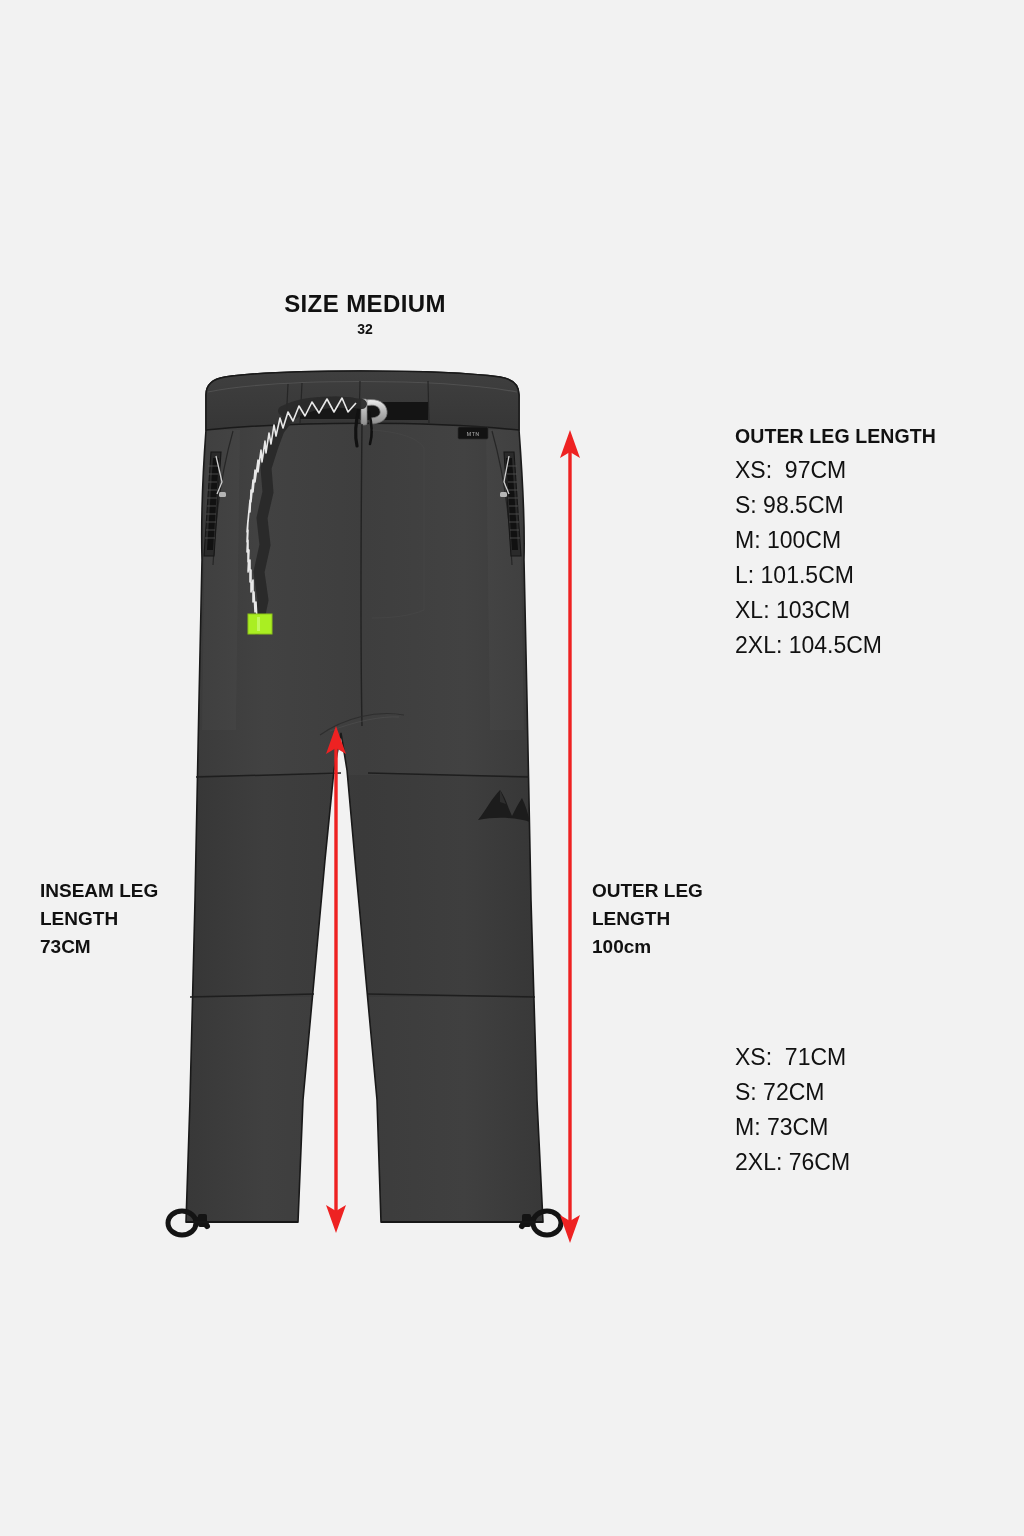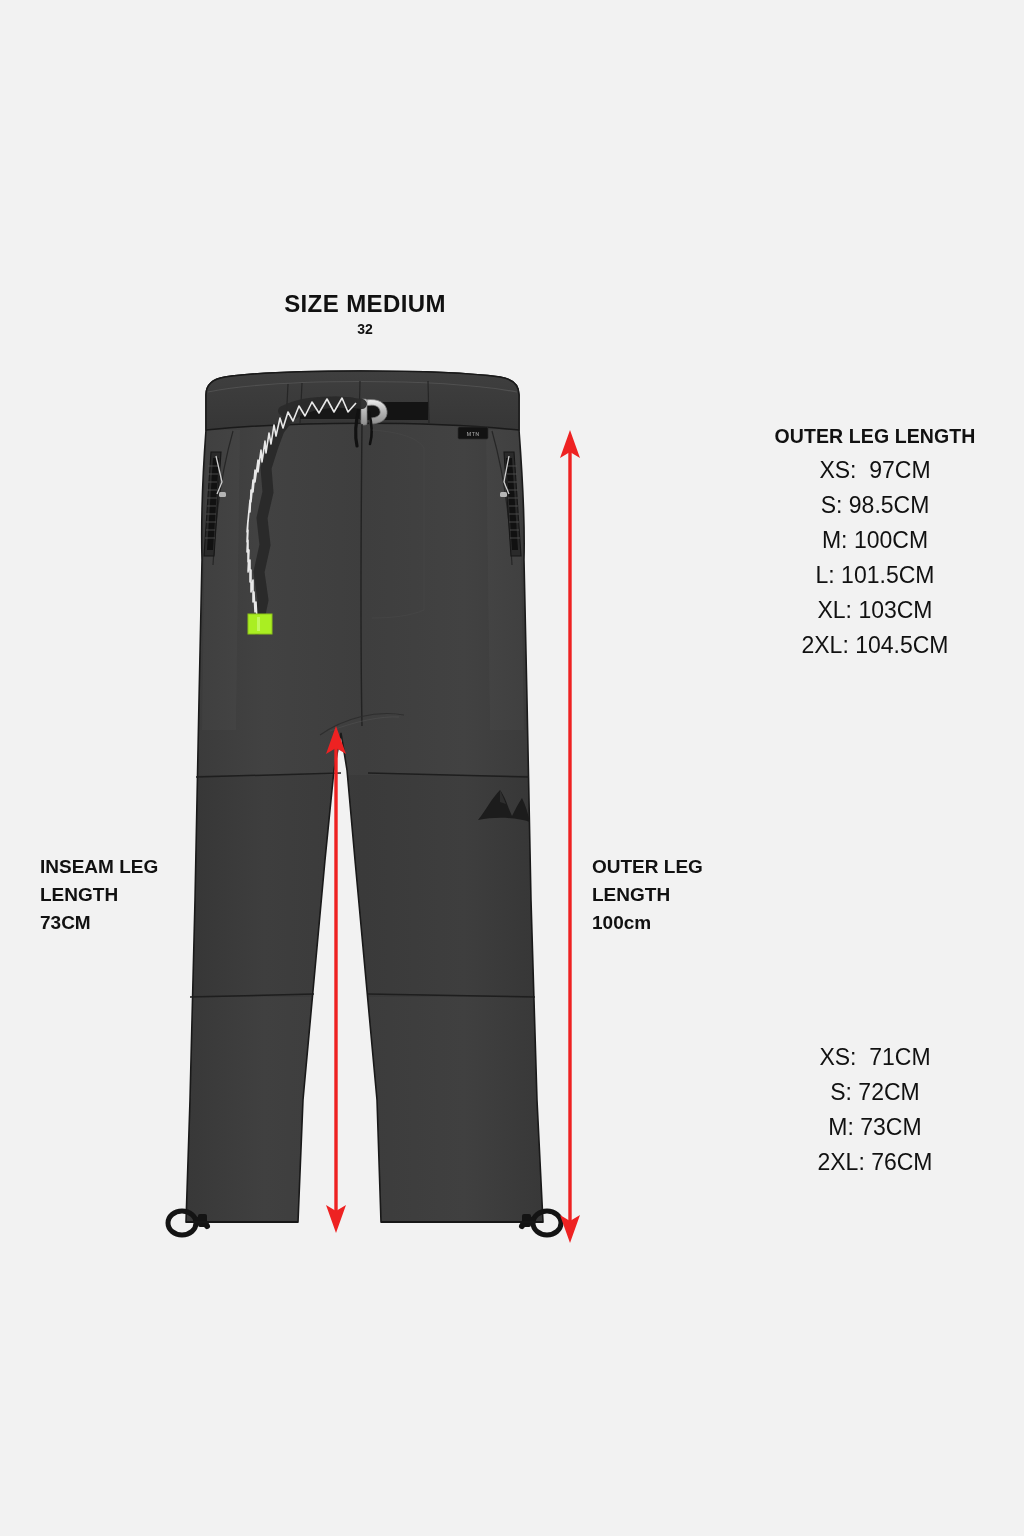--- a/index.html
+++ b/index.html
@@ -34,21 +34,21 @@
     font-weight: bold;
     letter-spacing: 0.4px;
   }
   #title-block .t-sub {
     display: block;
     font-size: 14px;
     font-weight: bold;
   }
 
   
-  .spec-block { width: 280px; text-align: center; }
+  .spec-block { width: 280px; }
   .spec-block .spec-title {
     font-size: 19.5px;
     font-weight: bold;
     letter-spacing: 0.1px;
     margin-bottom: 5px;
     white-space: nowrap;
   }
   .spec-block .spec-row {
     font-size: 23px;
     font-weight: normal;
@@ -56,20 +56,21 @@
     white-space: pre;
   }
   #outer-spec { left: 735px; top: 425px; }
   #inseam-spec { left: 735px; top: 1040px; }
 
   
   .callout {
     font-size: 19px;
     font-weight: bold;
     line-height: 1.47;
+    margin-top: 24px;
   }
   .callout span { display: block; white-space: nowrap; }
   #inseam-callout { left: 40px; top: 853px; width: 190px; }
   #outer-callout  { left: 592px; top: 853px; width: 190px; }
 
   
   #garment-stage {
     left: 0px;
     top: 0px;
     width: 1024px;

